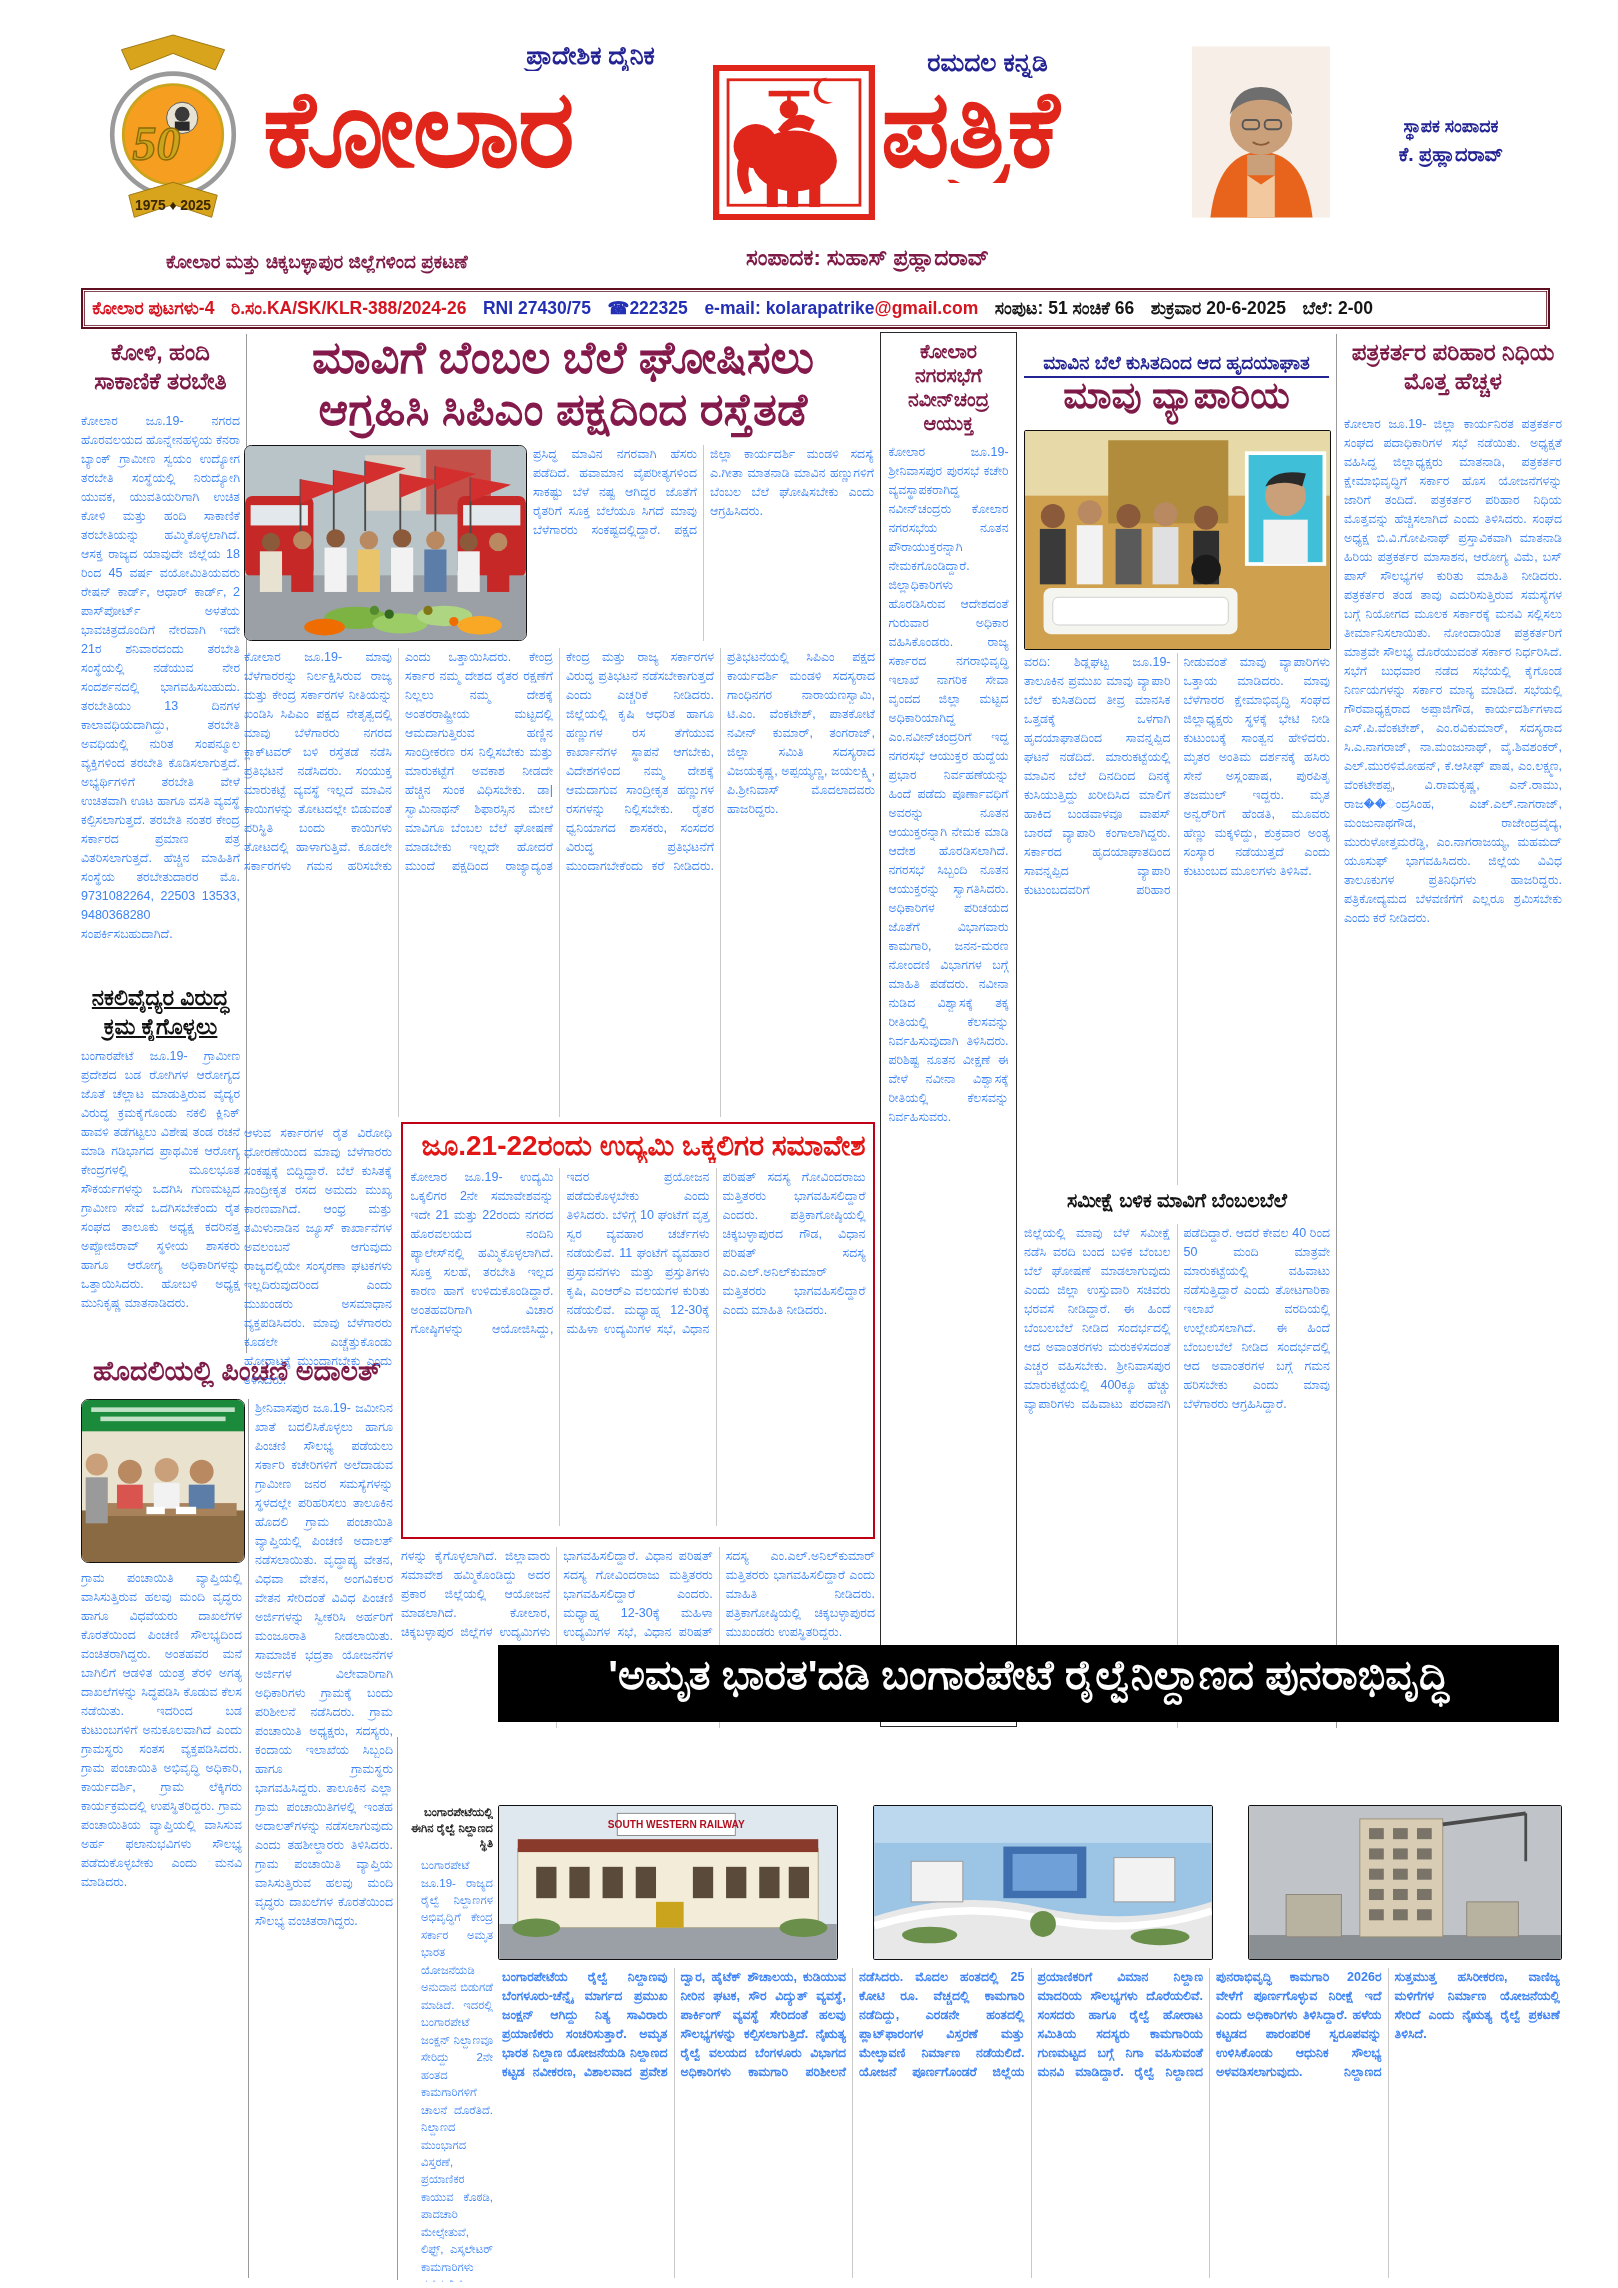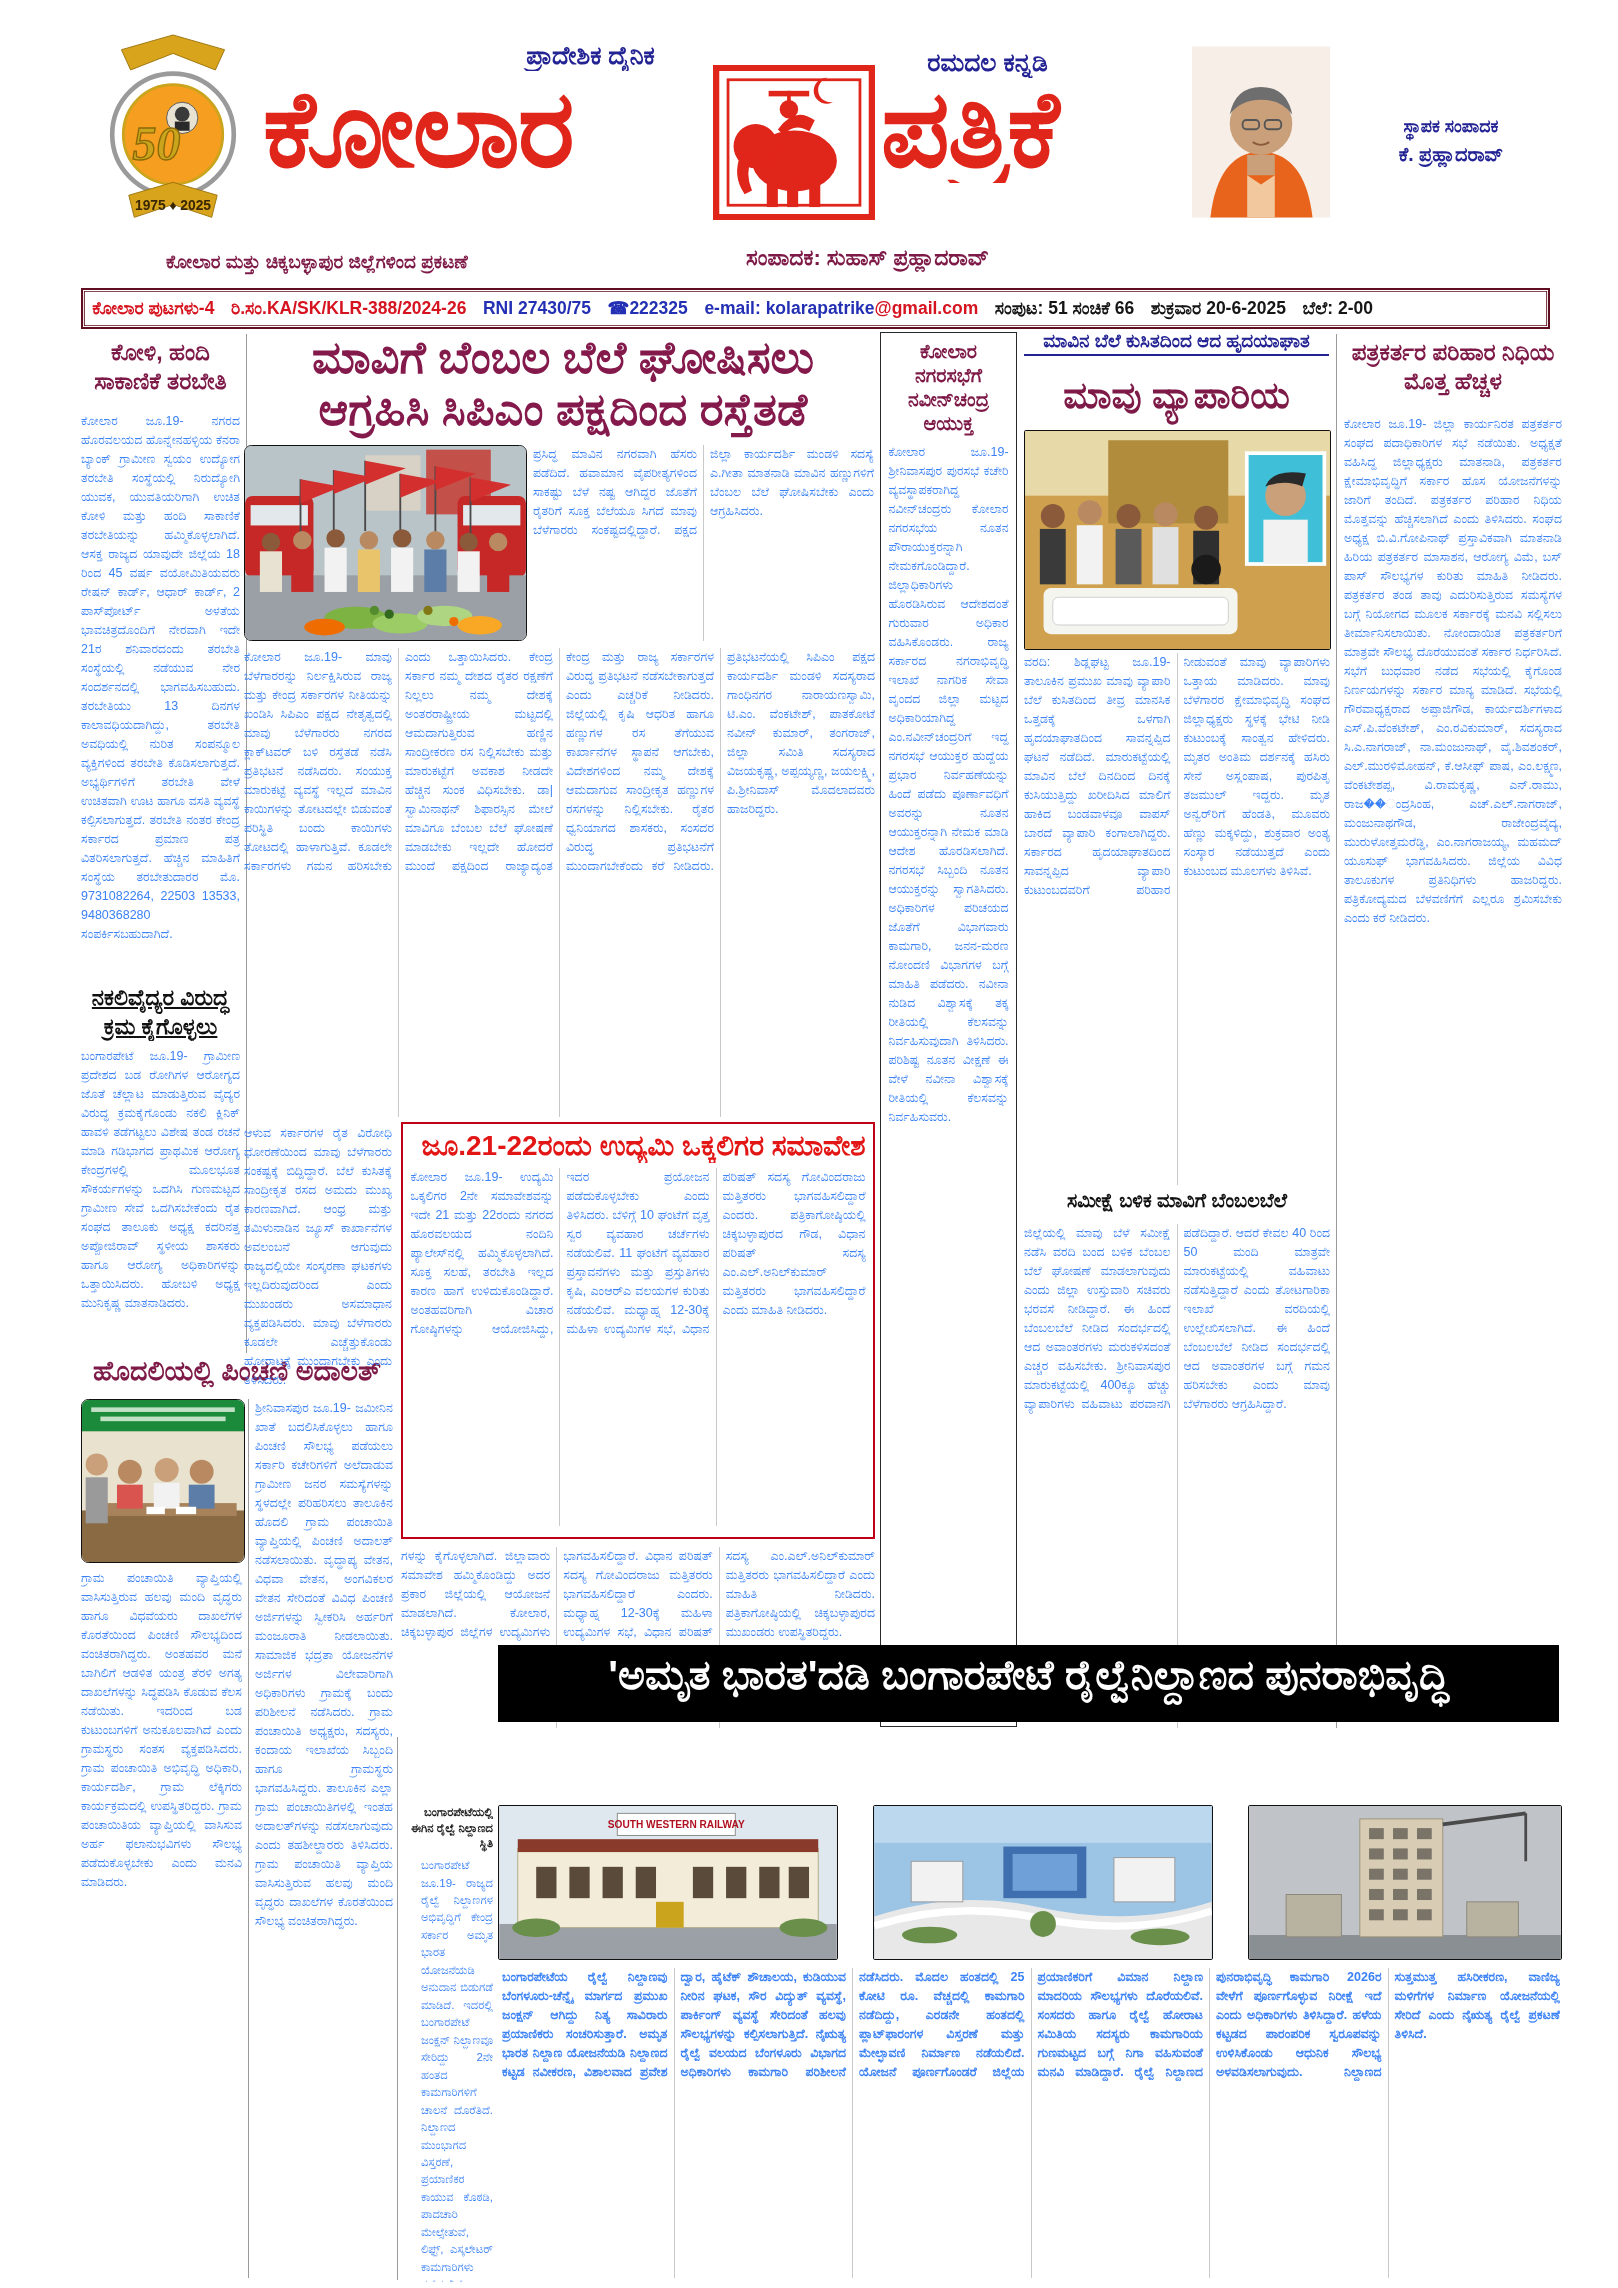--- a/index.html
+++ b/index.html
@@ -213,21 +213,21 @@
     <div class="redbox-head">ಜೂ.21-22ರಂದು ಉದ್ಯಮಿ ಒಕ್ಕಲಿಗರ ಸಮಾವೇಶ</div>
     <div class="body-txt cols3" style="height:358px;">ಕೋಲಾರ ಜೂ.19- ಉದ್ಯಮಿ ಒಕ್ಕಲಿಗರ 2ನೇ ಸಮಾವೇಶವನ್ನು ಇದೇ 21 ಮತ್ತು 22ರಂದು ನಗರದ ಹೊರವಲಯದ ನಂದಿನಿ ಪ್ಯಾಲೇಸ್‌ನಲ್ಲಿ ಹಮ್ಮಿಕೊಳ್ಳಲಾಗಿದೆ. ಸೂಕ್ತ ಸಲಹೆ, ತರಬೇತಿ ಇಲ್ಲದ ಕಾರಣ ಹಾಗೆ ಉಳಿದುಕೊಂಡಿದ್ದಾರೆ. ಅಂತಹವರಿಗಾಗಿ ವಿಚಾರ ಗೋಷ್ಠಿಗಳನ್ನು ಆಯೋಜಿಸಿದ್ದು, ಇದರ ಪ್ರಯೋಜನ ಪಡೆದುಕೊಳ್ಳಬೇಕು ಎಂದು ತಿಳಿಸಿದರು. ಬೆಳಿಗ್ಗೆ 10 ಘಂಟೆಗೆ ವೃತ್ತ ಸ್ವರ ವ್ಯವಹಾರ ಚರ್ಚೆಗಳು ನಡೆಯಲಿವೆ. 11 ಘಂಟೆಗೆ ವ್ಯವಹಾರ ಪ್ರಸ್ತಾವನೆಗಳು ಮತ್ತು ಪ್ರಸ್ತುತಿಗಳು ಕೃಷಿ, ಎಂಆರ್‌ಎ ವಲಯಗಳ ಕುರಿತು ನಡೆಯಲಿವೆ. ಮಧ್ಯಾಹ್ನ 12-30ಕ್ಕೆ ಮಹಿಳಾ ಉದ್ಯಮಿಗಳ ಸಭೆ, ವಿಧಾನ ಪರಿಷತ್ ಸದಸ್ಯ ಗೋವಿಂದರಾಜು ಮತ್ತಿತರರು ಭಾಗವಹಿಸಲಿದ್ದಾರೆ ಎಂದರು. ಪತ್ರಿಕಾಗೋಷ್ಠಿಯಲ್ಲಿ ಚಿಕ್ಕಬಳ್ಳಾಪುರದ ಗೌಡ, ವಿಧಾನ ಪರಿಷತ್ ಸದಸ್ಯ ಎಂ.ಎಲ್.ಅನಿಲ್‌ಕುಮಾರ್ ಮತ್ತಿತರರು ಭಾಗವಹಿಸಲಿದ್ದಾರೆ ಎಂದು ಮಾಹಿತಿ ನೀಡಿದರು.</div>
   </div>
   <div class="abs body-txt cols3" style="left:401px;top:1547px;width:474px;height:181px;">ಗಳನ್ನು ಕೈಗೊಳ್ಳಲಾಗಿದೆ. ಜಿಲ್ಲಾವಾರು ಸಮಾವೇಶ ಹಮ್ಮಿಕೊಂಡಿದ್ದು ಅದರ ಪ್ರಕಾರ ಜಿಲ್ಲೆಯಲ್ಲಿ ಆಯೋಜನೆ ಮಾಡಲಾಗಿದೆ. ಕೋಲಾರ, ಚಿಕ್ಕಬಳ್ಳಾಪುರ ಜಿಲ್ಲೆಗಳ ಉದ್ಯಮಿಗಳು ಭಾಗವಹಿಸಲಿದ್ದಾರೆ. ವಿಧಾನ ಪರಿಷತ್ ಸದಸ್ಯ ಗೋವಿಂದರಾಜು ಮತ್ತಿತರರು ಭಾಗವಹಿಸಲಿದ್ದಾರೆ ಎಂದರು. ಮಧ್ಯಾಹ್ನ 12-30ಕ್ಕೆ ಮಹಿಳಾ ಉದ್ಯಮಿಗಳ ಸಭೆ, ವಿಧಾನ ಪರಿಷತ್ ಸದಸ್ಯ ಎಂ.ಎಲ್.ಅನಿಲ್‌ಕುಮಾರ್ ಮತ್ತಿತರರು ಭಾಗವಹಿಸಲಿದ್ದಾರೆ ಎಂದು ಮಾಹಿತಿ ನೀಡಿದರು. ಪತ್ರಿಕಾಗೋಷ್ಠಿಯಲ್ಲಿ ಚಿಕ್ಕಬಳ್ಳಾಪುರದ ಮುಖಂಡರು ಉಪಸ್ಥಿತರಿದ್ದರು.</div>
 
   <div class="abs boxcol" style="left:880px;top:332px;width:137px;height:1395px;">
     <div class="h-col maroon" style="font-size:19.4px;margin-bottom:7.4px;">ಕೋಲಾರ ನಗರಸಭೆಗೆ ನವೀನ್‌ಚಂದ್ರ ಆಯುಕ್ತ</div>
     <div class="body-txt" style="height:1301px;">ಕೋಲಾರ ಜೂ.19- ಶ್ರೀನಿವಾಸಪುರ ಪುರಸಭೆ ಕಚೇರಿ ವ್ಯವಸ್ಥಾಪಕರಾಗಿದ್ದ ನವೀನ್‌ಚಂದ್ರರು ಕೋಲಾರ ನಗರಸಭೆಯ ನೂತನ ಪೌರಾಯುಕ್ತರನ್ನಾಗಿ ನೇಮಕಗೊಂಡಿದ್ದಾರೆ. ಜಿಲ್ಲಾಧಿಕಾರಿಗಳು ಹೊರಡಿಸಿರುವ ಆದೇಶದಂತೆ ಗುರುವಾರ ಅಧಿಕಾರ ವಹಿಸಿಕೊಂಡರು. ರಾಜ್ಯ ಸರ್ಕಾರದ ನಗರಾಭಿವೃದ್ಧಿ ಇಲಾಖೆ ನಾಗರಿಕ ಸೇವಾ ವೃಂದದ ಜಿಲ್ಲಾ ಮಟ್ಟದ ಅಧಿಕಾರಿಯಾಗಿದ್ದ ಎಂ.ನವೀನ್‌ಚಂದ್ರರಿಗೆ ಇದ್ದ ನಗರಸಭೆ ಆಯುಕ್ತರ ಹುದ್ದೆಯ ಪ್ರಭಾರ ನಿರ್ವಹಣೆಯನ್ನು ಹಿಂದೆ ಪಡೆದು ಪೂರ್ಣಾವಧಿಗೆ ಅವರನ್ನು ನೂತನ ಆಯುಕ್ತರನ್ನಾಗಿ ನೇಮಕ ಮಾಡಿ ಆದೇಶ ಹೊರಡಿಸಲಾಗಿದೆ. ನಗರಸಭೆ ಸಿಬ್ಬಂದಿ ನೂತನ ಆಯುಕ್ತರನ್ನು ಸ್ವಾಗತಿಸಿದರು. ಅಧಿಕಾರಿಗಳ ಪರಿಚಯದ ಜೊತೆಗೆ ವಿಭಾಗವಾರು ಕಾಮಗಾರಿ, ಜನನ-ಮರಣ ನೋಂದಣಿ ವಿಭಾಗಗಳ ಬಗ್ಗೆ ಮಾಹಿತಿ ಪಡೆದರು. ನವೀನಾ ನುಡಿದ ವಿಶ್ವಾಸಕ್ಕೆ ತಕ್ಕ ರೀತಿಯಲ್ಲಿ ಕೆಲಸವನ್ನು ನಿರ್ವಹಿಸುವುದಾಗಿ ತಿಳಿಸಿದರು. ಪರಿಶಿಷ್ಟ ನೂತನ ವೀಕ್ಷಣೆ ಈ ವೇಳೆ ನವೀನಾ ವಿಶ್ವಾಸಕ್ಕೆ ರೀತಿಯಲ್ಲಿ ಕೆಲಸವನ್ನು ನಿರ್ವಹಿಸುವರು.</div>
   </div>
 
-  <div class="abs strap" style="left:1024px;top:330px;width:305px;">ಮಾವಿನ ಬೆಲೆ ಕುಸಿತದಿಂದ ಆದ ಹೃದಯಾಘಾತ</div>
+  <div class="abs strap" style="left:1024px;top:352px;width:305px;">ಮಾವಿನ ಬೆಲೆ ಕುಸಿತದಿಂದ ಆದ ಹೃದಯಾಘಾತ</div>
   <div class="abs h-col maroon" style="left:1024px;top:373px;width:305px;height:52px;font-size:37px;">ಮಾವು ವ್ಯಾಪಾರಿಯ ಮರಣ</div>
 
   <div class="abs photo" style="left:1024px;top:430px;width:305px;height:218px;border-radius:1.8px;">
     <svg width="305" height="218" viewBox="0 0 330 236">
       <rect width="330" height="236" fill="#cfa14e"></rect>
       <rect x="0" y="0" width="330" height="70" fill="#e8d9a8"></rect>
       <rect x="90" y="10" width="130" height="90" fill="#b08c3c"></rect>
       <g>
         <circle cx="30" cy="92" r="13" fill="#8a5a3a"></circle>
           <rect x="16" y="106" width="28" height="60" fill="#3a3a3a"></rect>

